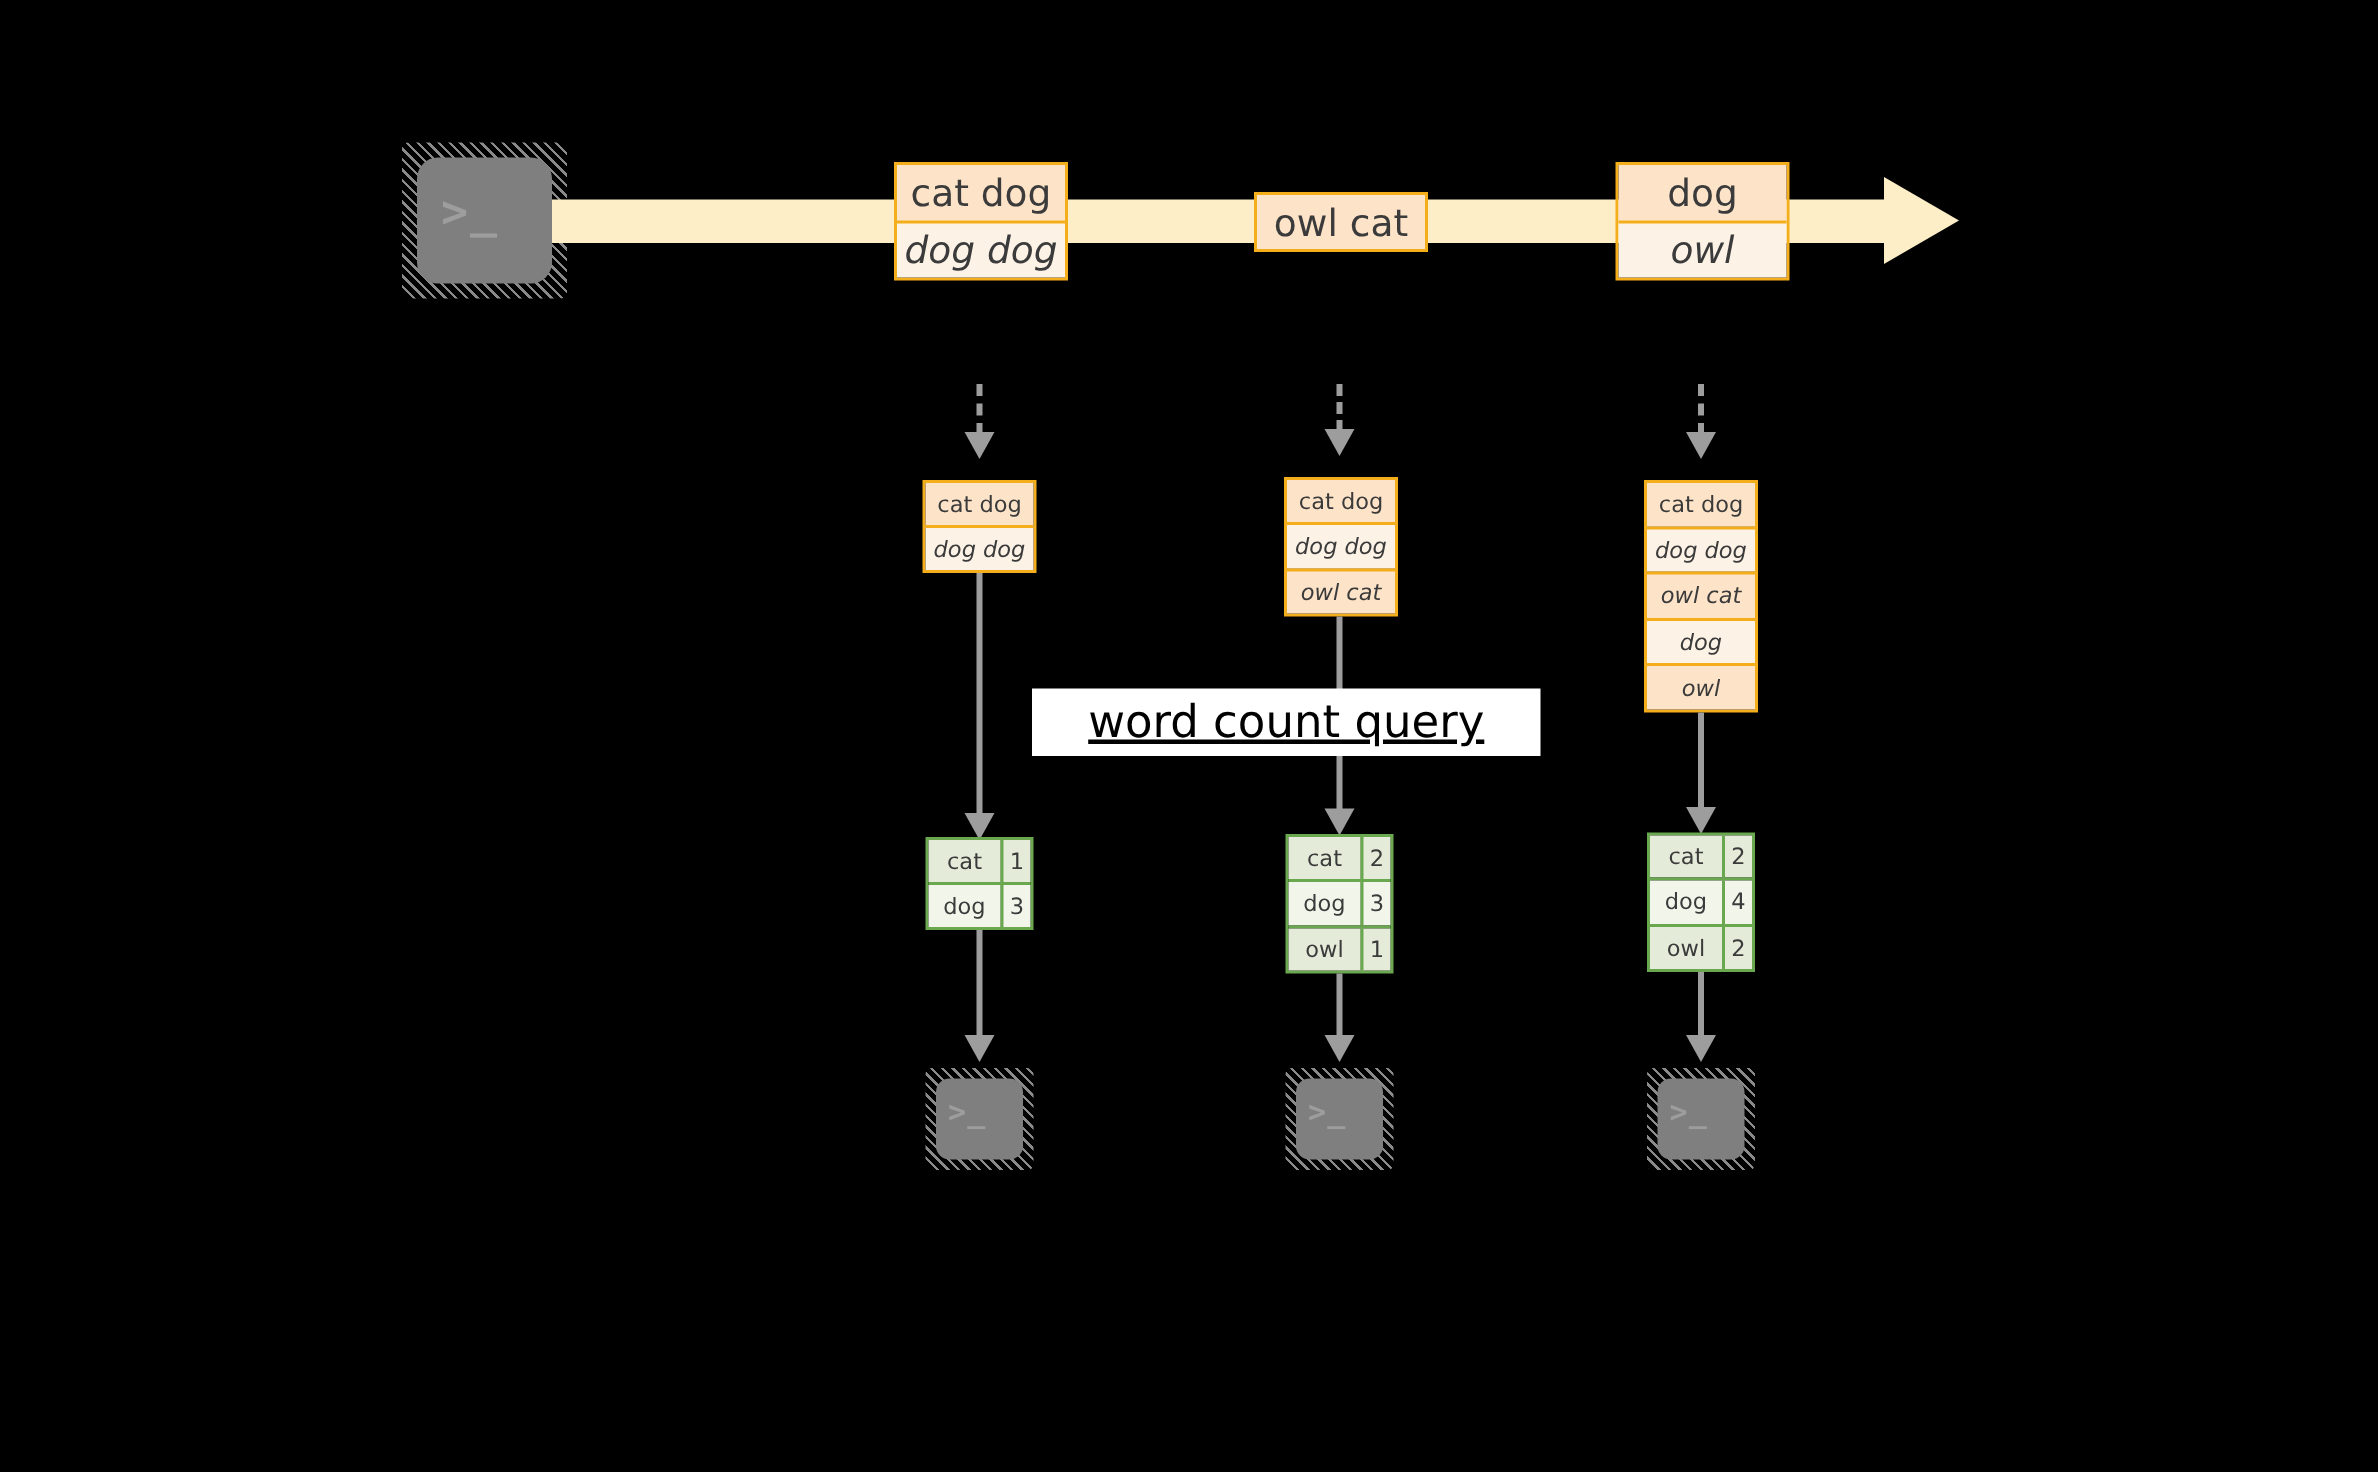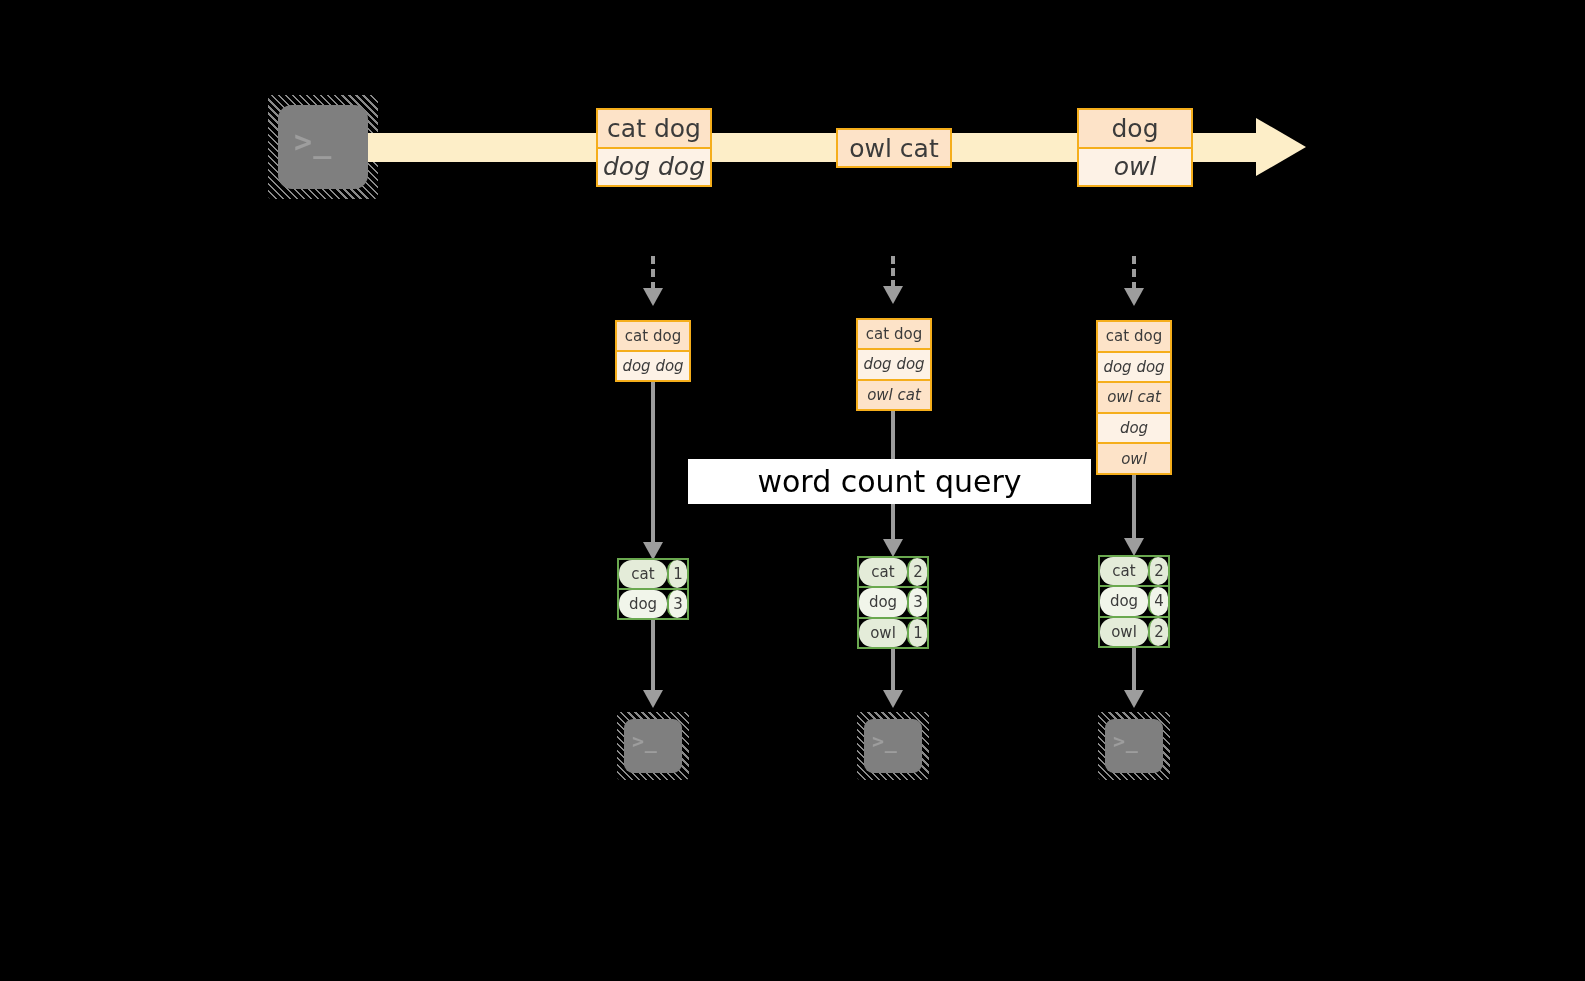--- a/index.html
+++ b/index.html
@@ -101,21 +101,20 @@
     box-sizing: border-box;
   }
   .gtable .grow + .grow { border-top: 2.5px solid #6aa84f; }
   .gtable .gc {
     box-sizing: border-box;
     display: flex;
     align-items: center;
     justify-content: center;
     color: #3b3b3b;
     white-space: nowrap;
-    border-radius: 13px;
   }
   .gtable .gc.word { flex: 0 0 48px; }
   .gtable .gc.num  { flex: 1 1 auto; border-left: 2.5px solid #6aa84f; }
   .gtable .grow.dark  .gc { background: #e4ecd9; }
   .gtable .grow.light .gc { background: #f1f5ea; }
 
   
   .conn {
     position: absolute;
     width: 0;
@@ -270,15 +269,15 @@
 
   <div class="conn" style="left:1132px; top:648px; height:47px;"></div>
   <div class="arrowhead" style="left:1124px; top:690px;"></div>
 
   <div class="terminal" style="left:1098px; top:712px; width:72px; height:68px;">
     <div class="hatch"></div>
     <div class="body" style="left:7px; top:7px; right:7px; bottom:7px; border-radius:9px;"></div>
     <div class="glyph" style="left:15px; top:19px; font-size:20px;">&gt;_</div>
   </div>
 
-  <div class="query-label" style="left:688px; top:459px; width:403px; height:45px;">word count query</div>
+  <div class="query-label" style="left:688px; top:459px; width:339px; height:45px;text-decoration:underline;">word count query</div>
 
 </div>
 
 </body></html>

